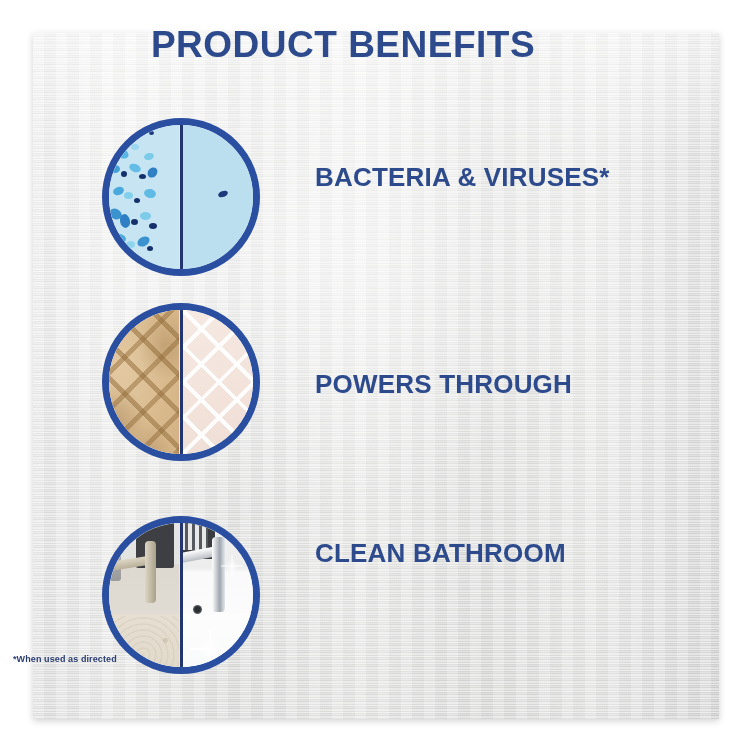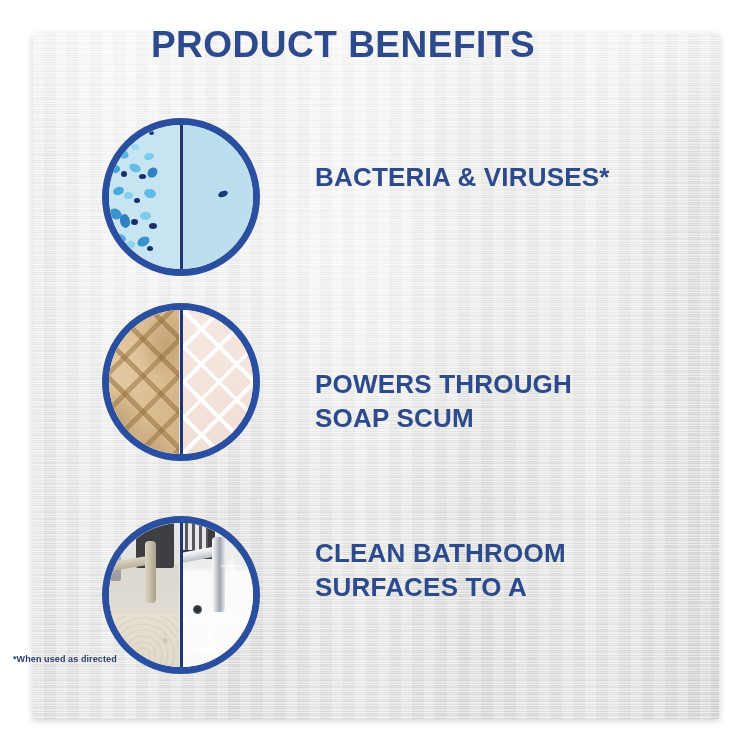--- a/index.html
+++ b/index.html
@@ -342,21 +342,20 @@
           <div class="half right">
             <div class="tile tile-clean"></div>
           </div>
 
           <div class="divider"></div>
         </div>
       </div>
 
       <div class="benefit-text" id="text-1">
         <div>POWERS THROUGH</div>
-        <div>SOAP SCUM</div>
       </div>
     </div>
 
     <div class="row" id="row-2">
 
       <div class="circle-wrap">
         <div class="circle">
 
           <div class="half left">
             <div class="sink sink-dirty">
@@ -380,20 +379,19 @@
               <span class="sparkle" style="left:52%; top:28%; width:22px; height:22px; opacity:0.85;"></span>
             </div>
           </div>
 
           <div class="divider"></div>
         </div>
       </div>
 
       <div class="benefit-text" id="text-2">
         <div>CLEAN BATHROOM</div>
-        <div>SURFACES TO A</div>
       </div>
     </div>
 
     <div id="footnote">*When used as directed</div>
 
   </div>
 </div>
 
 </body></html>

